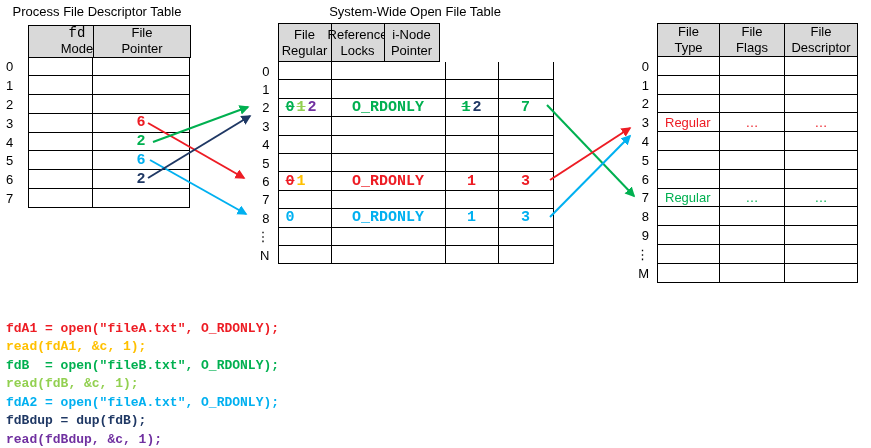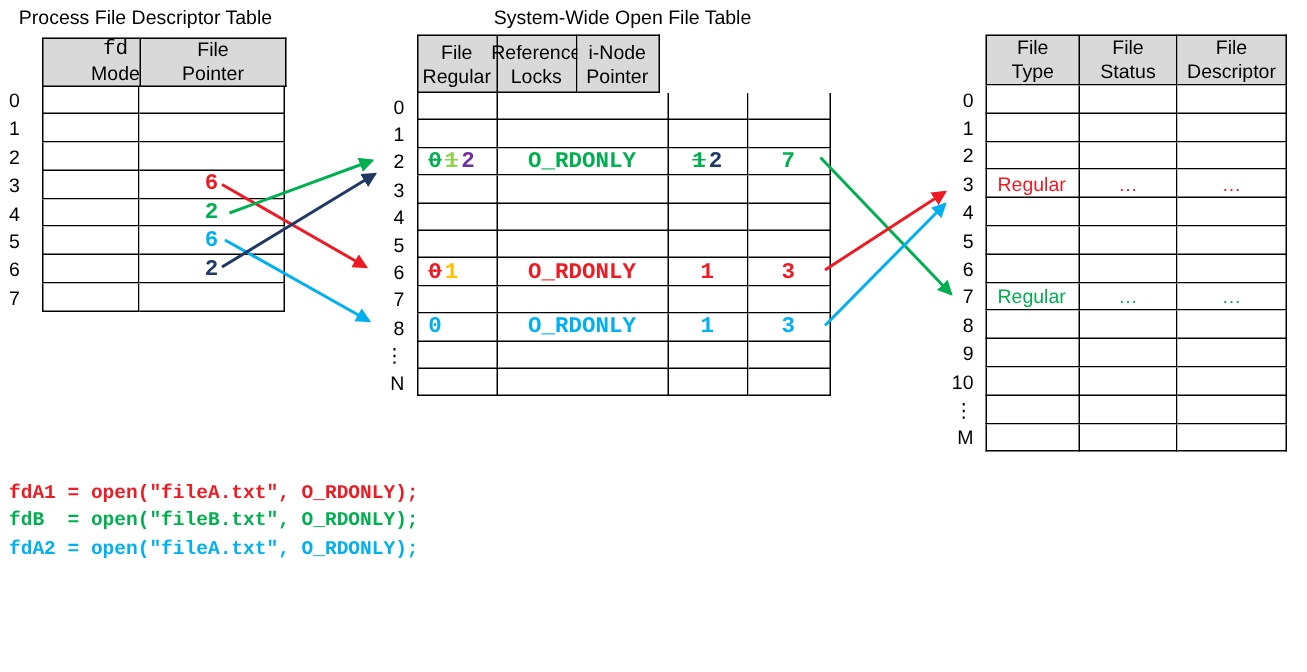--- a/index.html
+++ b/index.html
@@ -241,21 +241,21 @@
     </div>
   <div id="table-inode" class="ptable" style="left: 630px; top: 23px;">
       <div class="trow header" style="height: 34px;">
         <div class="tlabel" style="width: 27px;"></div>
         <div class="tcell first" style="width: 63px;">
           <div class="hline">File</div>
           <div class="hline">Type</div>
         </div>
         <div class="tcell" style="width: 65px;">
           <div class="hline">File</div>
-          <div class="hline">Status</div>
+          <div class="hline">Flags</div>
         </div>
         <div class="tcell" style="width: 73px;">
           <div class="hline">File</div>
           <div class="hline">Descriptor</div>
         </div>
       </div>
       <div class="trow" style="height: 18.8px;">
         <div class="tlabel" style="width: 27px;">0</div>
         <div class="tcell first sans-cell" style="width: 63px;"></div>
         <div class="tcell sans-cell" style="width: 65px;"></div>
@@ -321,36 +321,34 @@
         <div class="tcell sans-cell" style="width: 65px;"></div>
         <div class="tcell sans-cell" style="width: 73px;"></div>
       </div>
       <div class="trow" style="height: 18.8px;">
         <div class="tlabel" style="width: 27px;">9</div>
         <div class="tcell first sans-cell" style="width: 63px;"></div>
         <div class="tcell sans-cell" style="width: 65px;"></div>
         <div class="tcell sans-cell" style="width: 73px;"></div>
       </div>
       <div class="trow" style="height: 18.8px;">
-        <div class="tlabel" style="width: 27px;">10</div>
-        <div class="tcell first sans-cell" style="width: 63px;"></div>
-        <div class="tcell sans-cell" style="width: 65px;"></div>
-        <div class="tcell sans-cell" style="width: 73px;"></div>
-      </div>
-      <div class="trow" style="height: 18.8px;">
         <div class="tlabel" style="width: 27px;">⋮</div>
         <div class="tcell first sans-cell" style="width: 63px;"></div>
         <div class="tcell sans-cell" style="width: 65px;"></div>
         <div class="tcell sans-cell" style="width: 73px;"></div>
       </div>
       <div class="trow" style="height: 18.8px;">
         <div class="tlabel" style="width: 27px;">M</div>
         <div class="tcell first sans-cell" style="width: 63px;"></div>
         <div class="tcell sans-cell" style="width: 65px;"></div>
         <div class="tcell sans-cell" style="width: 73px;"></div>
       </div>
     </div>
   <div id="code-block">
       <div class="code-line" style="color: rgb(237, 28, 36);">fdA1 = open("fileA.txt", O_RDONLY);</div>
+      <div class="code-line" style="color: rgb(255, 192, 0);">read(fdA1, &amp;c, 1);</div>
       <div class="code-line" style="color: rgb(0, 176, 80);">fdB  = open("fileB.txt", O_RDONLY);</div>
+      <div class="code-line" style="color: rgb(146, 208, 80);">read(fdB, &amp;c, 1);</div>
       <div class="code-line" style="color: rgb(0, 176, 240);">fdA2 = open("fileA.txt", O_RDONLY);</div>
+      <div class="code-line" style="color: rgb(31, 56, 100);">fdBdup = dup(fdB);</div>
+      <div class="code-line" style="color: rgb(112, 48, 160);">read(fdBdup, &amp;c, 1);</div>
     </div>
 </div>
 
 </body></html>

